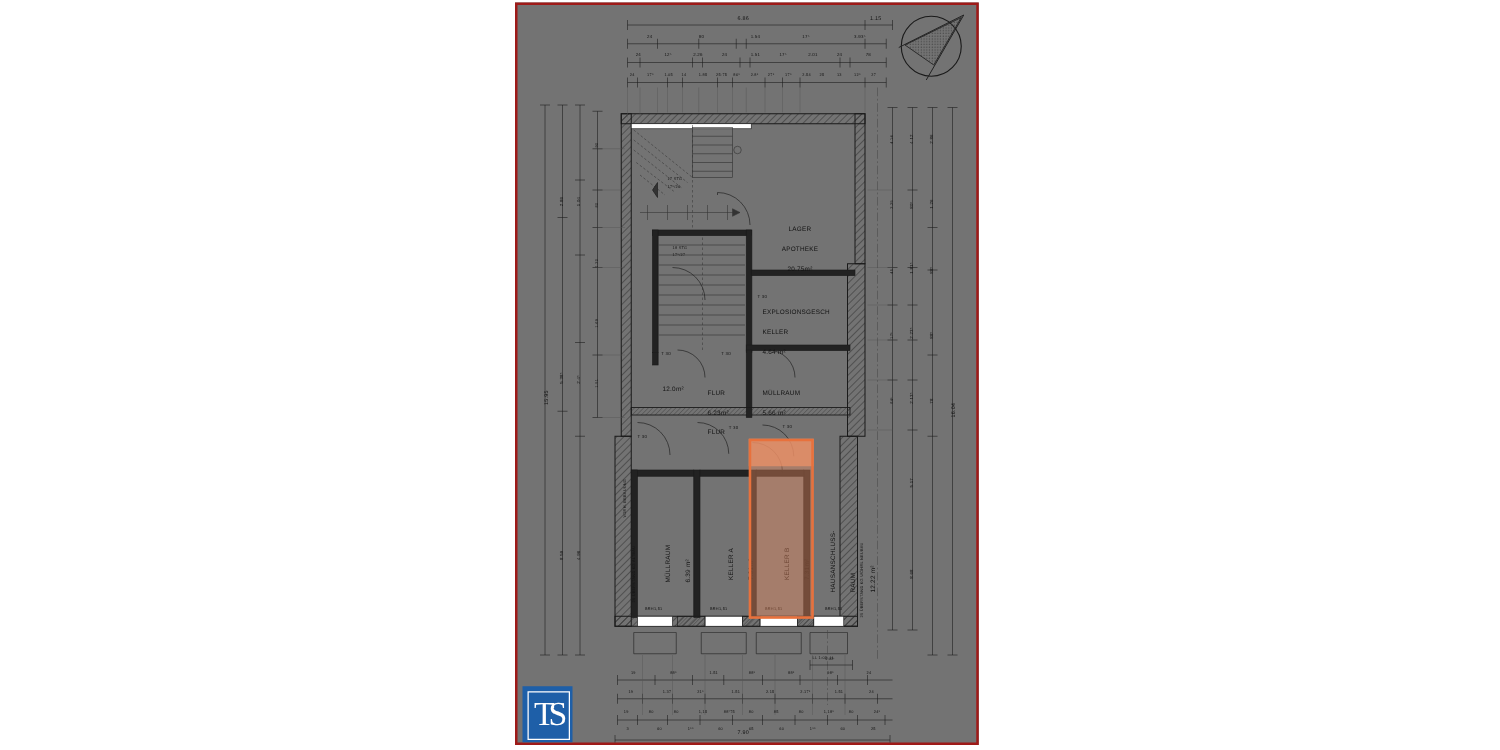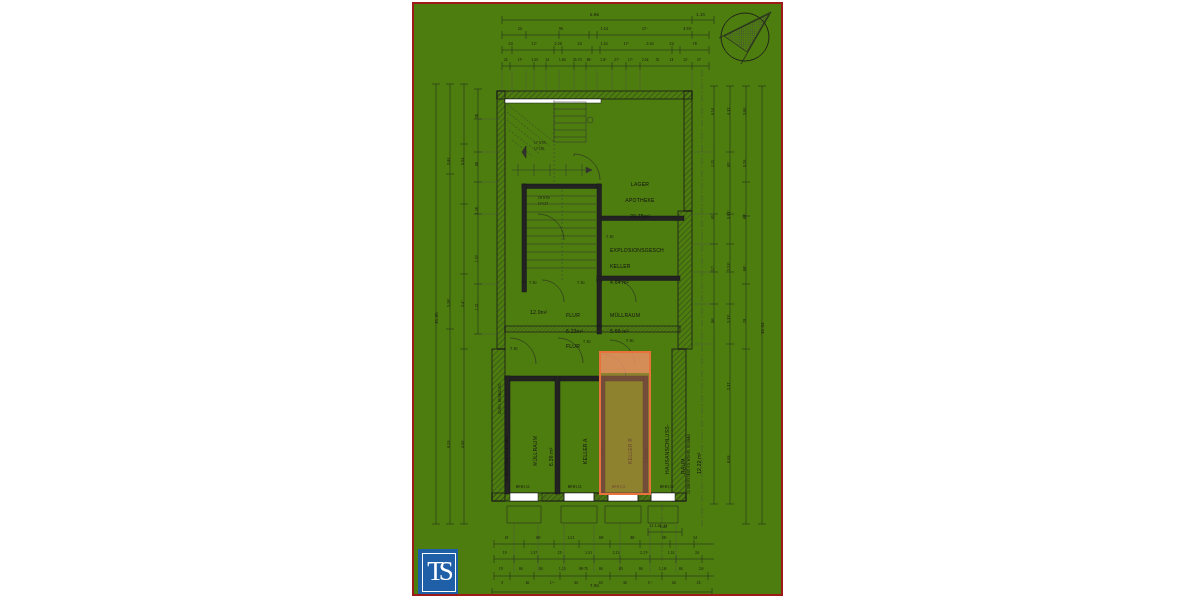--- a/index.html
+++ b/index.html
@@ -3,21 +3,21 @@
 <meta charset="utf-8">
 <title>Kellergeschoss Grundriss</title>
 <style>
   html,body{margin:0;padding:0;background:#ffffff;}
   body{width:1200px;height:600px;overflow:hidden;
        font-family:"Liberation Sans", sans-serif;color:#111;}
   #stage{position:relative;width:1200px;height:600px;background:#ffffff;}
 
   
   #doc-frame{position:absolute;left:412px;top:2px;width:371px;height:594px;
-             border:2px solid #9e1a18;background:#4d7c0f;box-sizing:border-box;}
+             border:2px solid #9e1a18;background:#737373;box-sizing:border-box;}
   #doc-inner{position:absolute;inset:0;overflow:hidden;}
 
   svg.plan{position:absolute;left:0;top:0;width:371px;height:594px;
            shape-rendering:geometricPrecision;}
 
   
   .lbl{position:absolute;font-family:"Liberation Sans", sans-serif;
        color:#141414;white-space:pre;line-height:1.05;letter-spacing:.2px;}
   .room{font-size:5.1px;}
   .room b{font-weight:400;display:block;}

